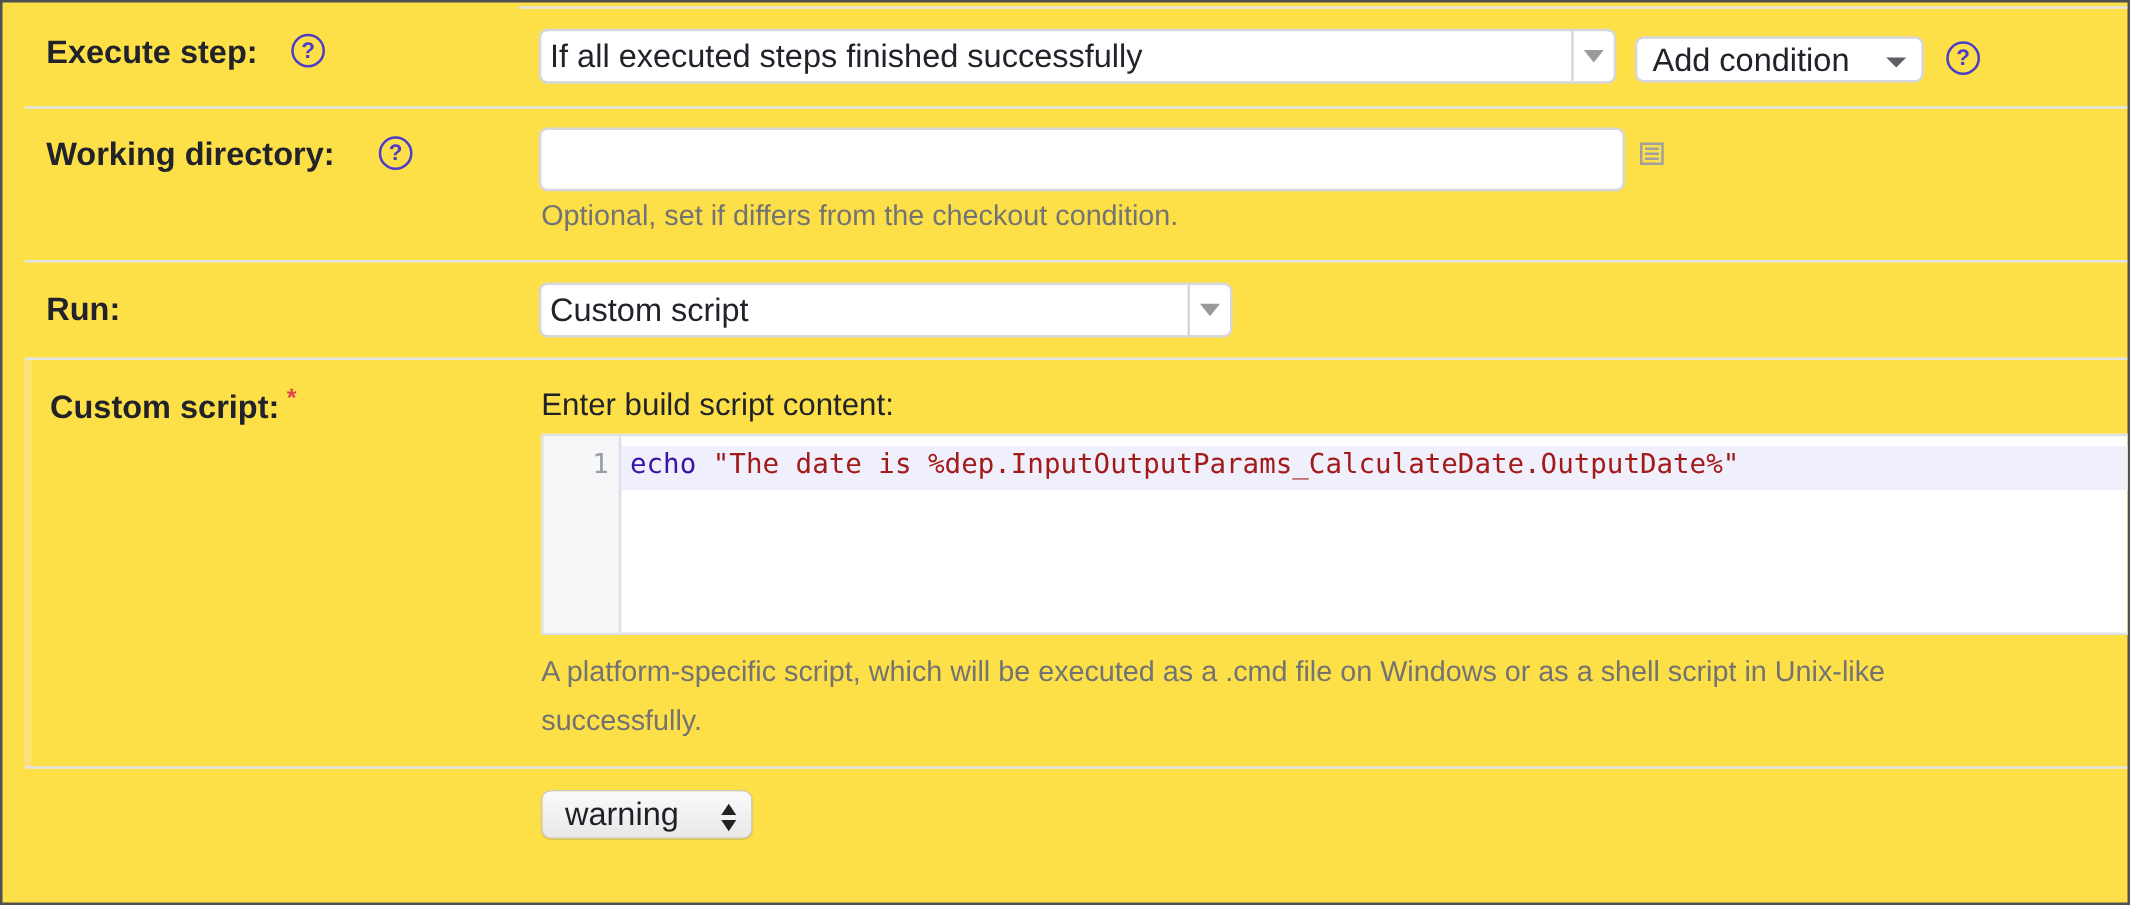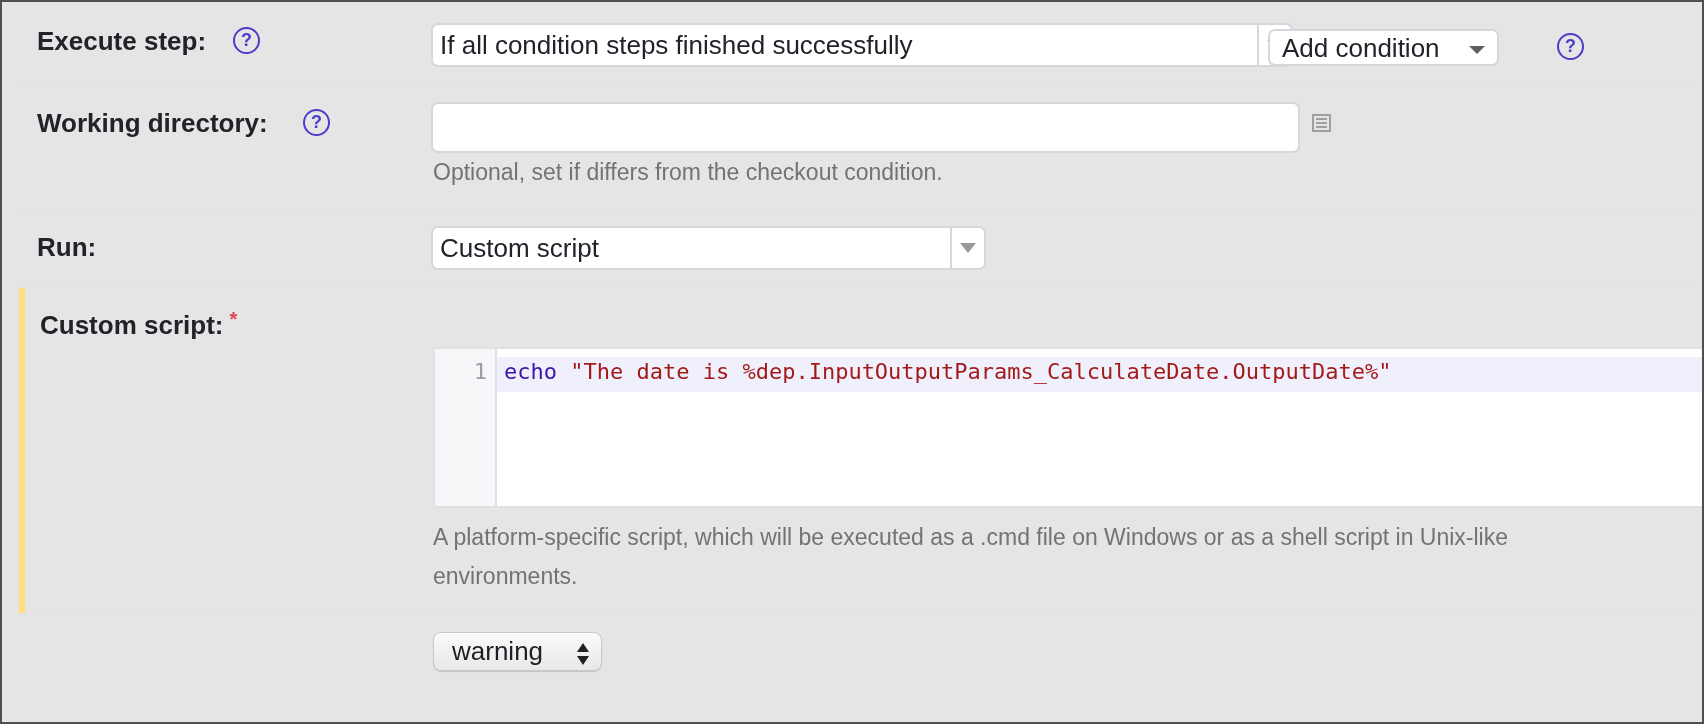--- a/index.html
+++ b/index.html
@@ -1,19 +1,19 @@
 <!DOCTYPE html>
 <html><head>
 <meta charset="utf-8">
 <style>
   html, body { margin:0; padding:0; background:#ffffff; }
   body { width:1704px; height:724px; overflow:hidden; position:relative;
          font-family:"Liberation Sans", "DejaVu Sans", sans-serif; color:#1f2026; }
   .frame { position:absolute; left:0; top:0; width:1700px; height:720px;
-           border:2px solid #505050; border-right:2px solid #505050; background:#e5e5e5; overflow:hidden; }
+           border:2px solid #505050; border-right:2px solid #505050; background:#fde047; overflow:hidden; }
   .topline { position:absolute; left:413px; right:0; top:3px; height:2px; background:#e4e4e8; }
   .divider { position:absolute; left:18px; right:0; height:2px; background:#e4e4e8; }
   .label { position:absolute; left:35px; font-weight:bold; font-size:26px; color:#22232a; white-space:nowrap; }
   .help { position:absolute; width:23px; height:23px; border:2.5px solid #4b3dc9; border-radius:50%;
           color:#4b3dc9; font-size:18px; font-weight:bold; line-height:23px; text-align:center; cursor:pointer; }
   .select { position:absolute; border:2px solid #d6d6dc; border-radius:7px; background:#fff; box-sizing:border-box;
             font-size:26px; color:#22232a; cursor:pointer; }
   .select .val { position:absolute; left:7px; top:50%; transform:translateY(-50%); white-space:nowrap; }
   .select .arrowbox { position:absolute; right:0; top:0; bottom:0; width:32px; border-left:2px solid #d6d6dc; }
   .select .arrowbox .tri { position:absolute; left:8px; top:50%; margin-top:-5px; width:0; height:0;
@@ -49,27 +49,27 @@
 
 <div class="frame">
   <div class="topline"></div>
 
   <div class="label" style="top:24px;">
     <span>Execute step:</span>
   </div>
   <div class="help" style="left:231px; top:25px;">?</div>
 
   <div class="select" style="left:429px; top:21px; width:862px; height:44px;">
-    <span class="val">If all condition steps finished successfully</span>
+    <span class="val">If all executed steps finished successfully</span>
     <span class="arrowbox">
         <span class="tri"></span>
       </span>
   </div>
 
-  <div class="btn" style="left:1266px; top:27px; width:231px; height:37px;">
+  <div class="btn" style="left:1306px; top:27px; width:231px; height:37px;">
     <span class="txt">Add condition</span>
     <span class="caret"></span>
   </div>
   <div class="help" style="left:1555px; top:31px;">?</div>
 
   <div class="divider" style="top:83px;"></div>
 
   <div class="label" style="top:106px;">
     <span>Working directory:</span>
   </div>
@@ -94,31 +94,32 @@
         <span class="tri"></span>
       </span>
   </div>
 
   <div class="divider" style="top:284px;"></div>
 
   <div class="yellowbar" style="top:286px; height:326px;"></div>
   <div class="label" style="top:308px; left:38px;text-align:right;">
     <span>Custom script:</span><span class="asterisk">*</span>
   </div>
+  <div class="hint" style="left:431px; top:308px; font-size:25px; color:#22232a;">Enter build script content:</div>
 
   <div class="editor">
     <div class="gutter">
       <span class="lineno">1</span>
     </div>
     <div class="activeline"></div>
     <div class="code"><span class="kw">echo</span> <span class="str">"The date is %dep.InputOutputParams_CalculateDate.OutputDate%"</span></div>
   </div>
 
   <div class="hint" style="left:431px; top:522px;">A platform-specific script, which will be executed as a .cmd file on Windows or as a shell script in Unix-like</div>
-  <div class="hint" style="left:431px; top:561px;">environments.</div>
+  <div class="hint" style="left:431px; top:561px;">successfully.</div>
 
   <div class="divider" style="top:611px;"></div>
 
   <div class="native-select">
     <span class="val">warning</span>
     <span class="updown">
         <span class="up"></span>
         <span class="down"></span>
       </span>
   </div>

